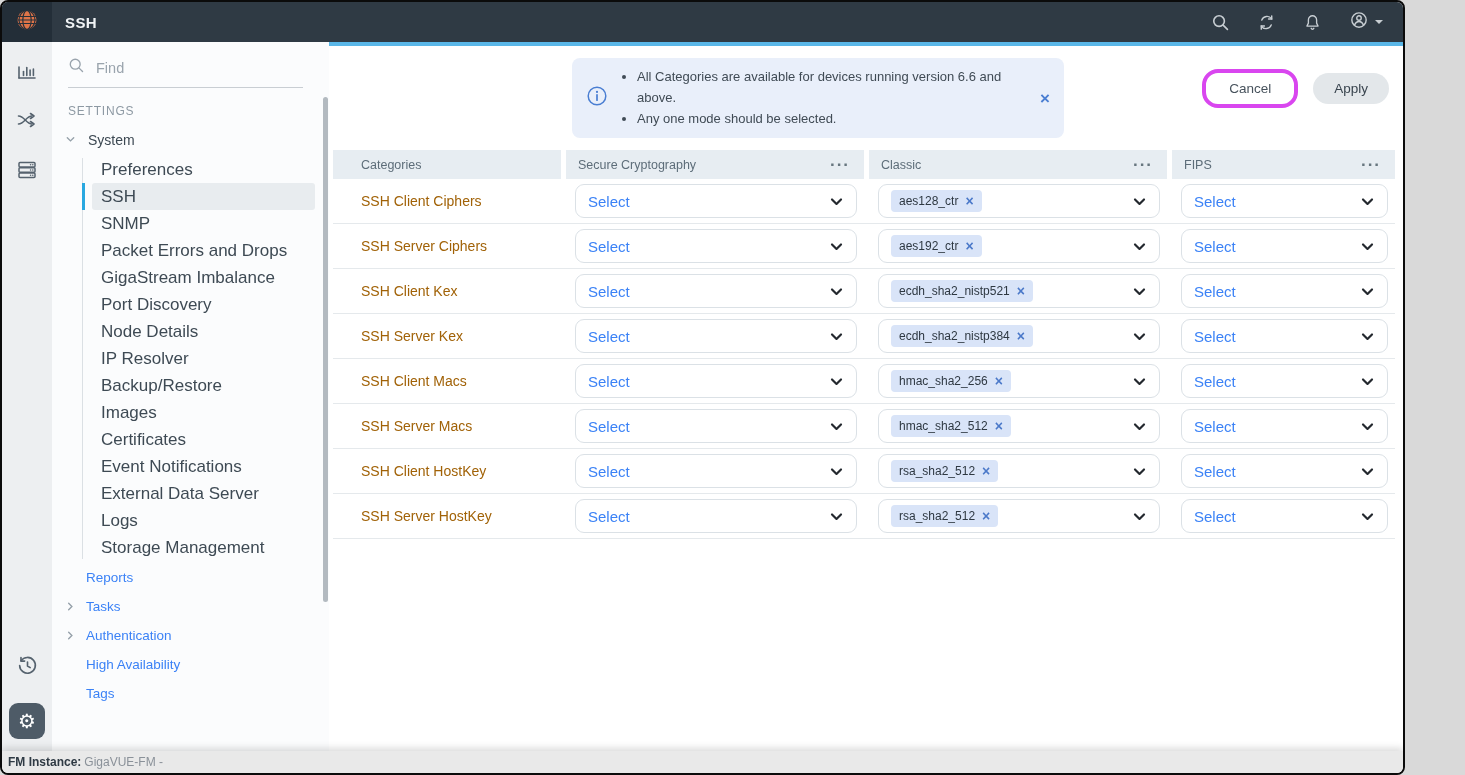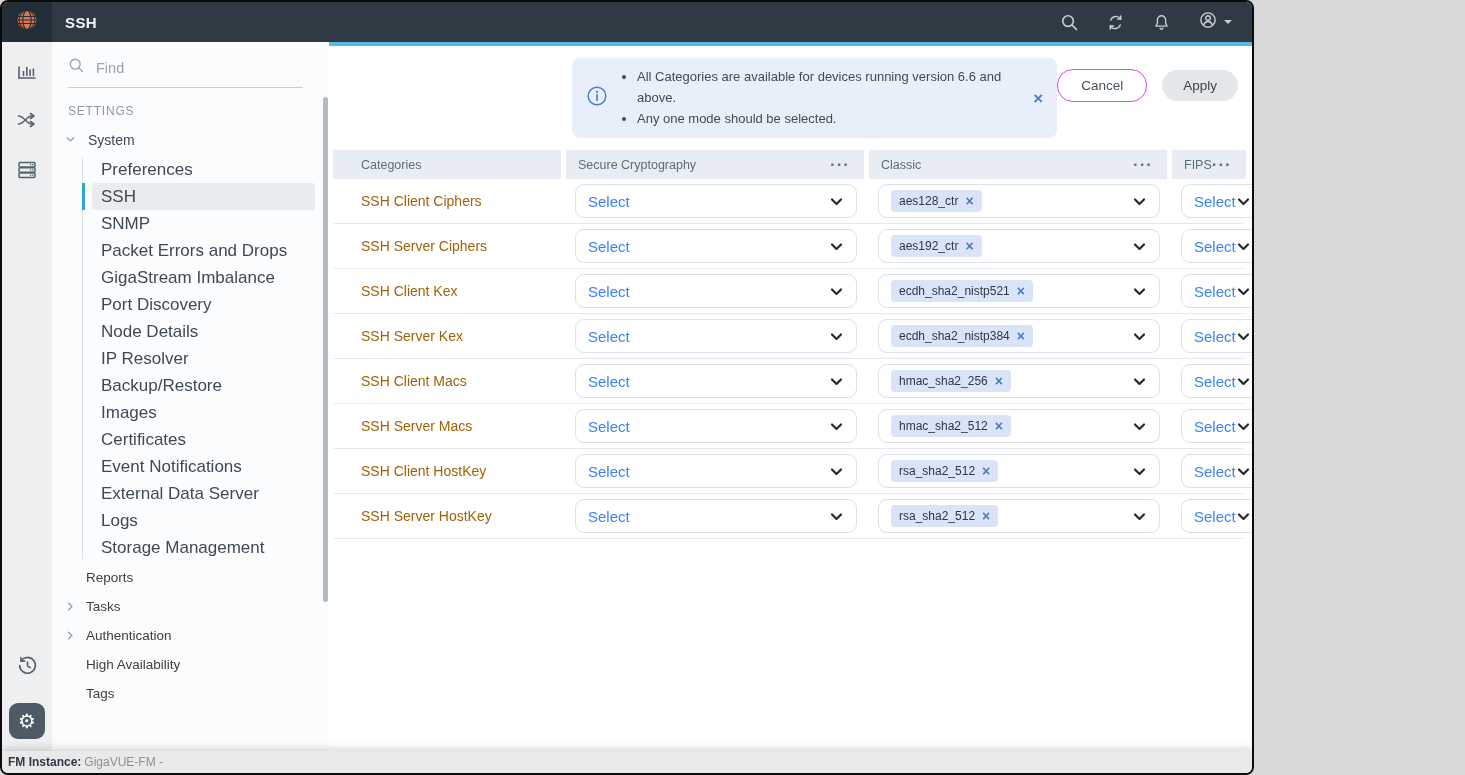--- a/index.html
+++ b/index.html
@@ -1,19 +1,19 @@
 <!DOCTYPE html>
 <html><head>
 <meta charset="utf-8">
 <style>
   * { box-sizing: border-box; margin: 0; padding: 0; }
   html,body { background:#d9d9d9; }
   body { font-family: "Liberation Sans", sans-serif; }
   .screen {
-    width: 1254px; height: 775px;
+    width: 1405px; height: 775px;
     border: 2px solid #0b0b0b; border-radius: 8px;
     overflow: hidden; display: flex; flex-direction: column;
     background: #fff; position: relative;
   }
   
   .topbar { flex: 0 0 40px; background: #2f3a44; display: flex; align-items: center; }
   .logo-box { width: 50px; height: 40px; background: #232e38; display: flex; align-items: center; justify-content: center; }
   .topbar-title { color: #f1f4f6; font-size: 15px; font-weight: 700; letter-spacing: .4px; margin-left: 13px; }
   .topbar-right { margin-left: auto; display: flex; align-items: center; gap: 27px; padding-right: 20px; }
   .tb-icon { display: flex; align-items: center; cursor: pointer; }
@@ -35,34 +35,34 @@
   .find-input { border: none; outline: none; background: transparent; font-size: 14.5px; color: #3e4a54; width: 100%; }
   .find-input::placeholder { color: #9aa4ad; }
   .nav { padding-top: 16px; flex: 1; overflow: hidden; }
   .section-label { font-size: 12px; color: #8d99a3; letter-spacing: .8px; margin: 0 0 8px 16px; }
   .tree-parent { display: flex; align-items: center; gap: 12px; padding: 6px 0 6px 13px; font-size: 14px; color: #3c4852; cursor: pointer; }
   .system-items { position: relative; margin: 2px 0 2px 30px; }
   .system-items::before { content:""; position: absolute; left: 0; top: 2px; bottom: 2px; border-left: 1px solid #dbe0e4; }
   .sys-item { position: relative; height: 27px; display: flex; align-items: center; margin: 0 14px 0 10px; padding-left: 9px; font-size: 17px; color: #3e4a54; cursor: pointer; border-radius: 3px; }
   .sys-item.selected { background: #e8ecef; }
   .sys-item.selected::before { content:""; position: absolute; left: -10px; top: 0; bottom: 0; width: 3px; background: #29a8e0; }
-  .side-item { display: flex; align-items: center; padding: 0 0 0 13px; height: 29px; font-size: 13.5px; color: #404040; cursor: pointer; }
+  .side-item { display: flex; align-items: center; padding: 0 0 0 13px; height: 29px; font-size: 13.5px; color: #3b82f6; cursor: pointer; }
   .chev-slot { width: 17px; display: flex; align-items: center; }
   .side-label { margin-left: 4px; }
   .sidebar-scrollbar { position: absolute; right: 1px; top: 55px; width: 5px; height: 505px; background: #b3bac0; border-radius: 3px; cursor: grab; }
 
   
   .content { flex: 1; background: #fff; border-top: 4px solid #5ab7e8; display: flex; flex-direction: column; padding: 0 8px 0 4px; min-width: 0; }
   .content-top { display: flex; align-items: flex-start; padding: 12px 0 12px 0; }
   .banner { margin-left: 239px; width: 492px; background: #e9effa; border-radius: 8px; padding: 9px 14px; display: flex; align-items: center; gap: 12px; }
   .banner ul { margin: 0; padding-left: 17px; font-size: 13px; color: #404b55; line-height: 1.6; }
   .banner-close { margin-left: 12px; color: #4a7ed2; font-size: 17px; font-weight: 600; cursor: pointer; line-height: 1; }
   .actions { margin-left: auto; display: flex; align-items: center; gap: 15px; margin-top: 11px; padding-right: 6px; }
   .btn { border-radius: 16px; font-size: 13.5px; padding: 8px 23px; cursor: pointer; font-family: inherit; }
-  .btn-cancel { background: #fff; border: 1px solid #d946ef; color: #47525c; }
+  .btn-cancel { background: #fff; border: 4px solid #d946ef; color: #47525c; }
   .btn-apply { background: #e3e7ea; border: none; color: #39444e; font-weight: 500; padding: 8px 21px; }
 
   
   .grid-header, .t-row { display: grid; grid-template-columns: 228px 298px 298px 1fr; column-gap: 5px; }
   .h-cell { background: #e7edf2; height: 29px; display: flex; align-items: center; font-size: 12.5px; color: #5d6d79; padding: 0 14px 0 12px; }
   .h-cell.first { padding-left: 28px; }
   .h-dots { margin-left: auto; color: #67767f; font-size: 17px; font-weight: 700; letter-spacing: 1px; line-height: 0; cursor: pointer; }
   .t-row { height: 45px; align-items: center; border-bottom: 1px solid #e5e9ec; }
   .cat-cell { padding-left: 28px; font-size: 14px; color: #a16207; }
   .sel-cell { padding: 0 7px 0 9px; }

